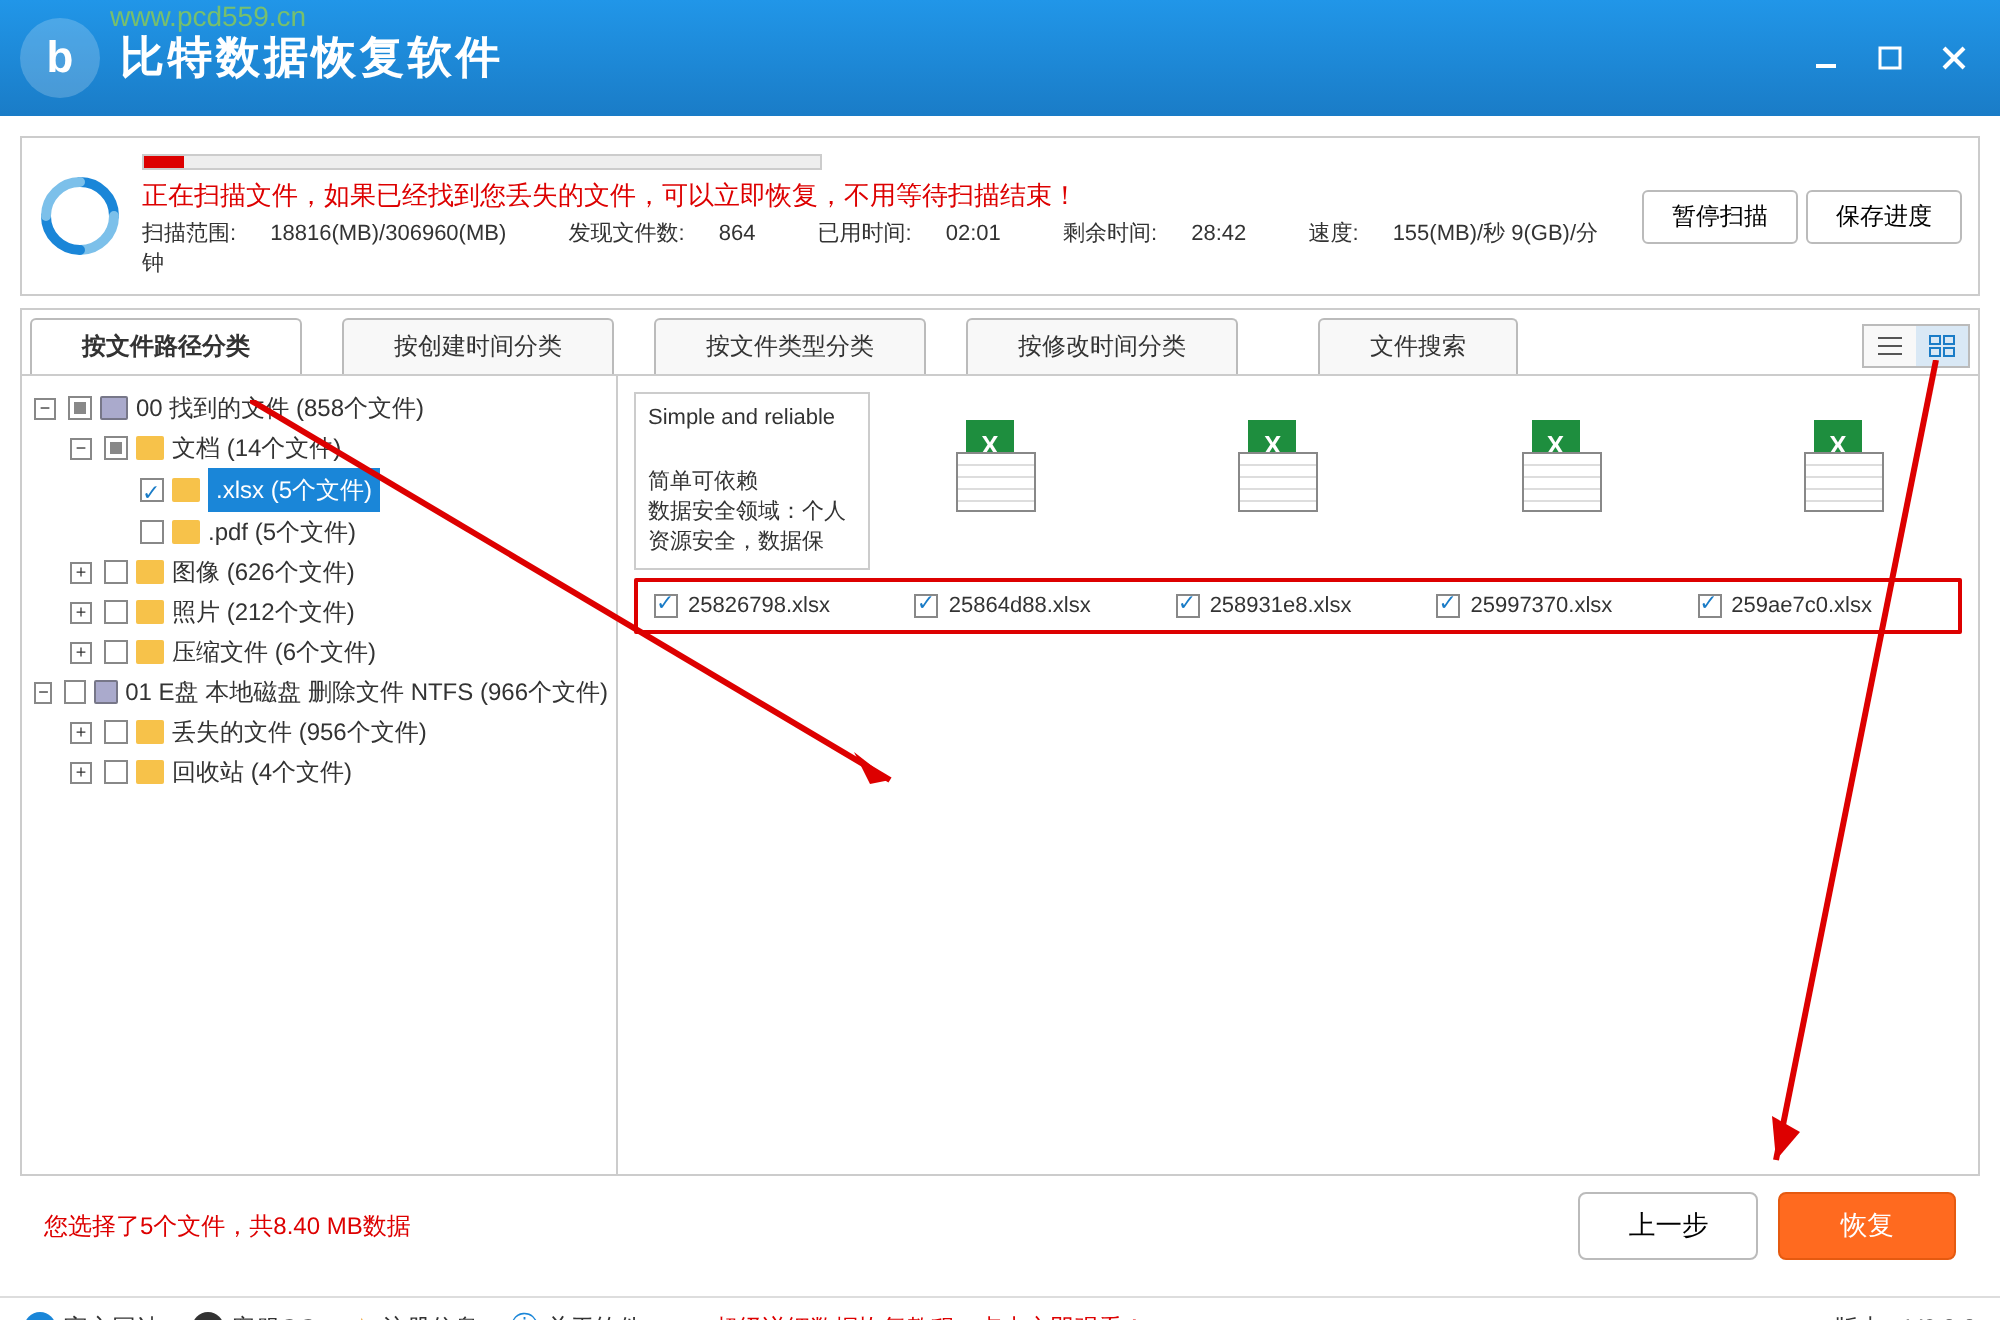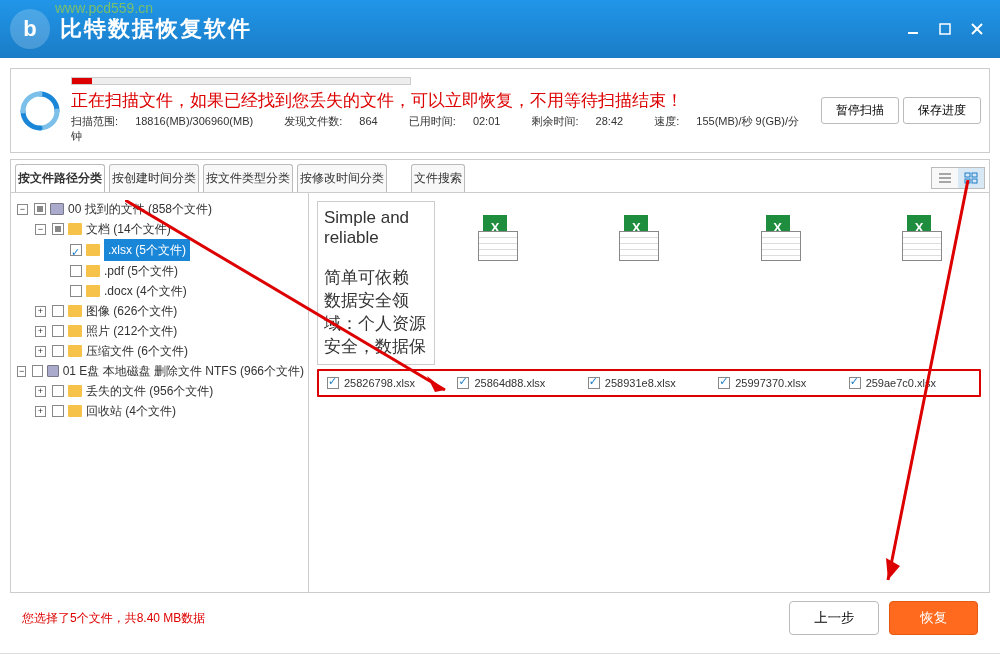--- a/index.html
+++ b/index.html
@@ -11,48 +11,48 @@
   .watermark { position: absolute; top: 0; left: 55px; color: #9dd33c; font-size: 14px; font-weight: normal; opacity: .7; }
   .win-controls { display: flex; gap: 6px; }
   .win-btn { width: 26px; height: 22px; display: flex; align-items: center; justify-content: center; color: #fff; cursor: pointer; }
   .win-btn svg { width: 14px; height: 14px; }
   .content-wrap { padding: 10px; }
   .status-panel { border: 1px solid #ccc; padding: 8px; display: flex; align-items: center; gap: 10px; margin-bottom: 6px; }
   .scan-icon { width: 42px; height: 42px; }
   .status-text { flex: 1; }
   .progress-outer { width: 340px; height: 8px; background: #eee; border: 1px solid #ccc; margin-bottom: 4px; }
   .progress-inner { height: 100%; background: #d00; width: 6%; }
-  .status-line1 { color: #d00; font-size: 17px; margin-bottom: 2px; }
+  .status-line1 { color: #d00; font-size: 13px; margin-bottom: 2px; }
   .status-line2 { color: #333; font-size: 11px; }
   .status-line2 span { margin-right: 14px; }
   .status-btns { display: flex; flex-direction: row; gap: 4px; }
   .std-btn { background: #fff; border: 1px solid #bbb; border-radius: 3px; padding: 4px 14px; cursor: pointer; font-size: 12px; }
   .tab-bar { border: 1px solid #ccc; border-bottom: 1px solid #ccc; padding: 4px 4px 0 4px; display: flex; align-items: center; }
-  .tab { border: 1px solid #bbb; border-bottom: none; background: #f8f8f8; padding: 5px 2px; margin-right: 4px; border-radius: 3px 3px 0 0; cursor: pointer; }
+  .tab { border: 1px solid #bbb; border-bottom: none; background: #f8f8f8; padding: 5px 25px; margin-right: 20px; border-radius: 3px 3px 0 0; cursor: pointer; }
   .tab.active { background: #fff; font-weight: bold; }
   .search-tab { margin-left: 20px; }
   .view-toggle { margin-left: auto; display: flex; gap: 0; border: 1px solid #bbb; }
   .vt { width: 26px; height: 20px; display: flex; align-items: center; justify-content: center; background: #f8f8f8; cursor: pointer; }
   .vt.active { background: #d9e8f5; }
   .main-split { display: flex; border: 1px solid #ccc; border-top: none; height: 400px; }
   .tree-pane { width: 298px; border-right: 1px solid #ccc; overflow: auto; padding: 6px 4px; }
   .tree ul { list-style: none; padding-left: 18px; }
   .tree > ul { padding-left: 2px; }
   .tree li { line-height: 20px; white-space: nowrap; position: relative; }
   .node { display: flex; align-items: center; gap: 4px; }
   .exp { width: 11px; height: 11px; border: 1px solid #888; display: inline-flex; align-items: center; justify-content: center; font-size: 9px; line-height: 9px; cursor: pointer; background: #fff; color: #333; margin-right: 2px; }
   .exp.blank { border: none; }
   .cb { width: 12px; height: 12px; border: 1px solid #888; display: inline-block; background: #fff; position: relative; }
   .cb.checked::after { content: "✓"; position: absolute; top: -3px; left: 0; font-size: 11px; color: #1a7cc7; }
   .cb.half::after { content: ""; position: absolute; top: 2px; left: 2px; width: 6px; height: 6px; background: #888; }
   .folder-ico { width: 14px; height: 12px; background: #f7c24a; border-radius: 1px; display: inline-block; }
   .drive-ico { width: 14px; height: 12px; background: #aac; border: 1px solid #778; border-radius: 1px; display: inline-block; }
   .sel { background: #1a86d8; color: #fff; padding: 1px 4px; }
   .file-pane { flex: 1; padding: 8px; position: relative; }
-  .preview-card { width: 118px; border: 1px solid #ccc; padding: 6px; font-size: 17px; margin-bottom: 4px; }
+  .preview-card { width: 118px; border: 1px solid #ccc; padding: 6px; font-size: 11px; margin-bottom: 4px; }
   .files-grid { position: relative; border: 2px solid #d00; border-radius: 1px; padding: 4px 4px; display: flex; }
   .files-grid::before { content: ""; position: absolute; top: -75px; left: 0; right: 0; height: 75px; pointer-events:none; }
   .file-row-top { position: absolute; top: 8px; left: 130px; right: 8px; display: flex; justify-content: space-between; }
   .thumb { width: 118px; text-align: center; }
   .xls-icon { width: 46px; height: 46px; margin: 14px auto 10px; position: relative; }
   .xls-icon .sheet { width: 40px; height: 30px; border: 1px solid #888; position: absolute; bottom: 0; left: 3px; background: repeating-linear-gradient(#fff,#fff 5px,#ddd 5px,#ddd 6px), repeating-linear-gradient(90deg,#fff,#fff 8px,#ddd 8px,#ddd 9px); }
   .xls-icon .x { position: absolute; top: 0; left: 8px; width: 24px; height: 24px; background: #1e8e3e; color: #fff; display: flex; align-items: center; justify-content: center; font-weight: bold; font-size: 13px; }
   .file-item { flex: 1; display: flex; align-items: center; gap: 5px; padding: 2px 4px; }
   .file-item .cb.checked::after { color: #1a7cc7; }
   .filename { font-size: 11px; }
@@ -181,28 +181,20 @@
                     </div>
                   </li>
                 <li>
                     <div class="node">
                       <span class="exp blank"></span>
                       <span class="cb"></span>
                       <span class="folder-ico"></span>
                       <span>.pdf    (5个文件)</span>
                     </div>
                   </li>
-                <li>
-                    <div class="node">
-                      <span class="exp blank"></span>
-                      <span class="cb"></span>
-                      <span class="folder-ico"></span>
-                      <span>.docx    (4个文件)</span>
-                    </div>
-                  </li>
               </ul>
             </li>
             <li>
                 <div class="node">
                   <span class="exp">+</span>
                   <span class="cb"></span>
                   <span class="folder-ico"></span>
                   <span>图像    (626个文件)</span>
                 </div>
               </li>

